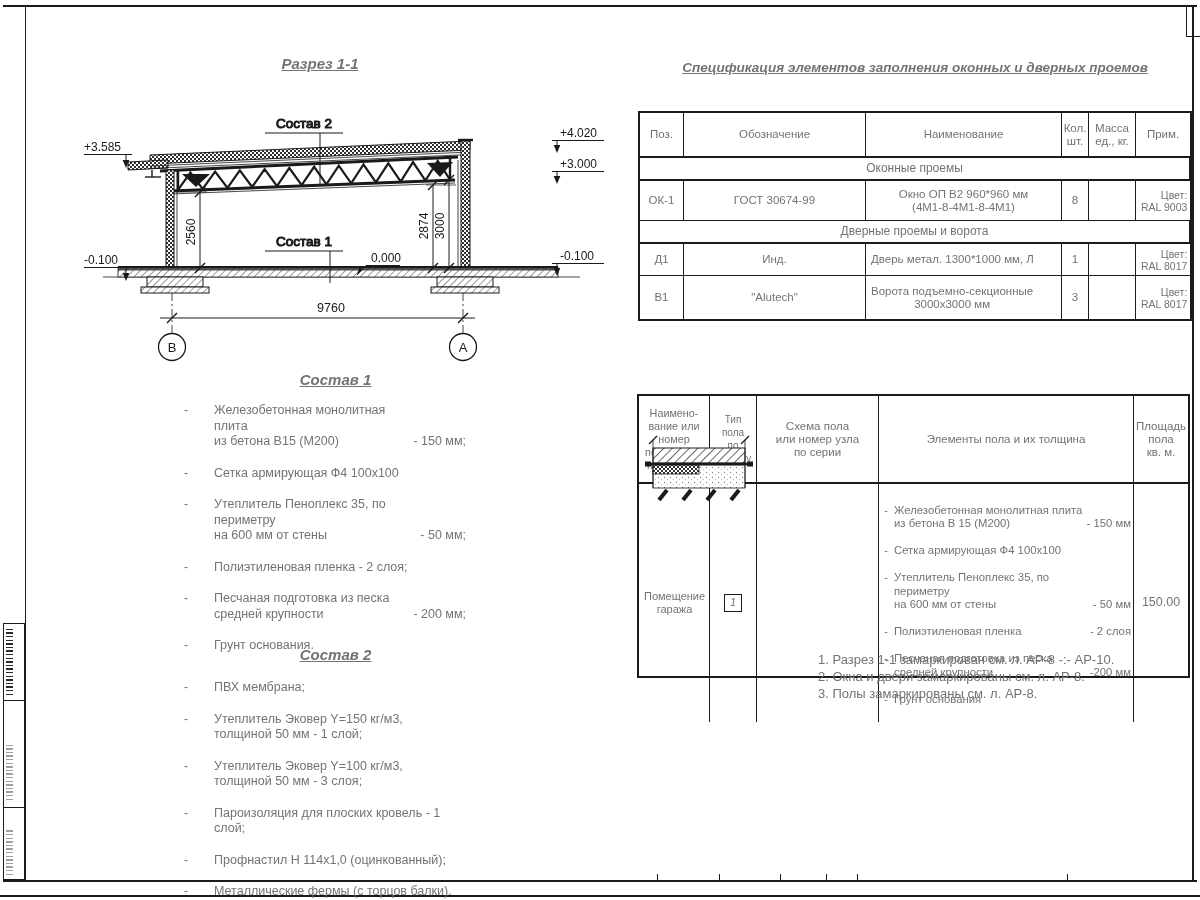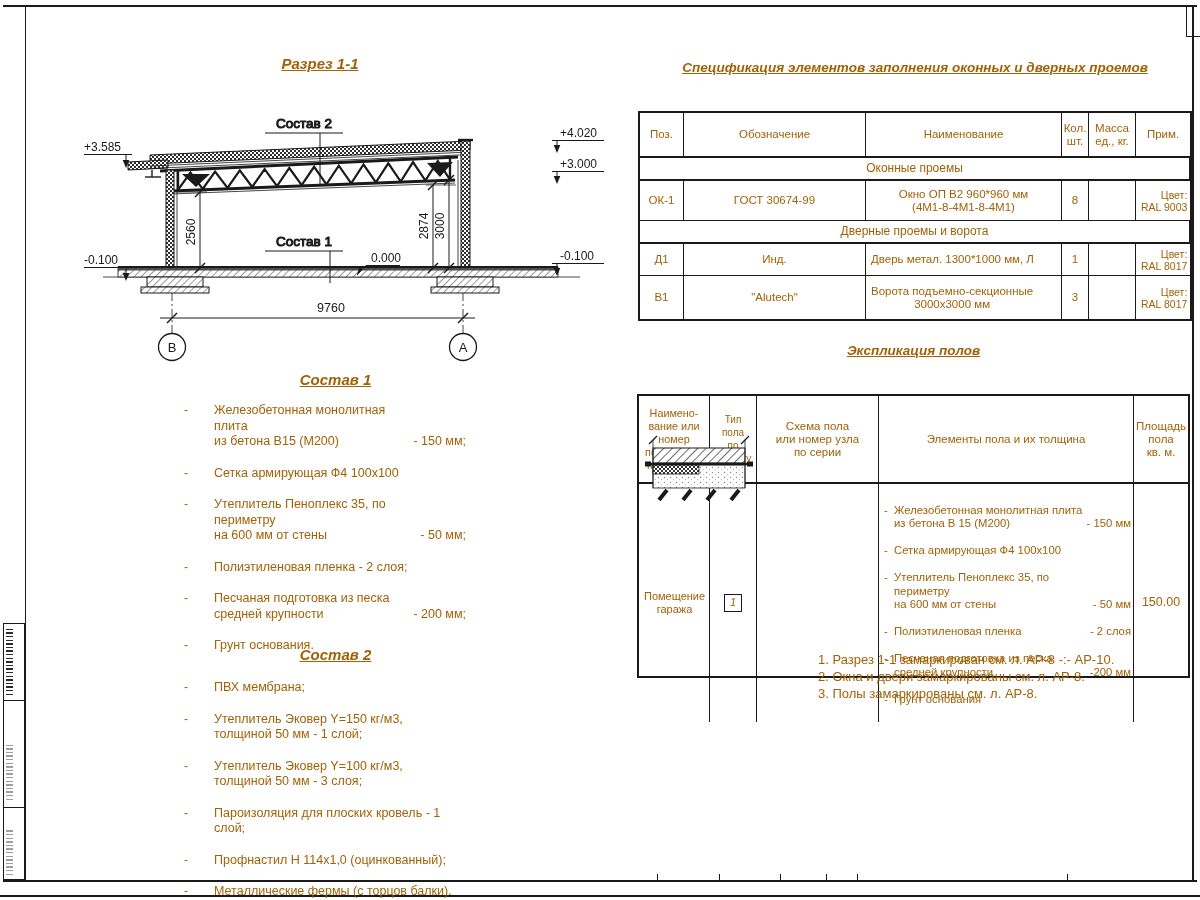--- a/index.html
+++ b/index.html
@@ -1,17 +1,17 @@
 <!DOCTYPE html>
 <html><head>
 <meta charset="utf-8">
 <style>
   html,body{margin:0;padding:0;background:#e8e8e8;}
   .sheet{position:relative;width:1200px;height:900px;background:#fff;overflow:hidden;
-         font-family:"Liberation Sans","DejaVu Sans",sans-serif;color:#a16207;}
+         font-family:"Liberation Sans","DejaVu Sans",sans-serif;color:#737373;}
   .abs{position:absolute;}
   .line{position:absolute;background:#1a1a1a;}
   
   .frame-top{left:3px;top:5px;width:1194px;height:2px;}
   .frame-bottom{left:3px;top:880px;width:1194px;height:2px;}
   .frame-edge-bottom{left:0px;top:895px;width:1200px;height:2px;}
   .frame-left{left:25px;top:5px;width:1px;height:877px;}
   .frame-right{left:1192px;top:5px;width:2px;height:877px;}
   .tick-up{width:1px;height:6px;top:874px;background:#1a1a1a;position:absolute;}
   
@@ -253,21 +253,20 @@
     <div class="cell last-row">В1</div>
     <div class="cell last-row">"Alutech"</div>
     <div class="cell left last-row" style="text-align:center;">Ворота подъемно-секционные
 3000х3000 мм</div>
     <div class="cell last-row">3</div>
     <div class="cell last-row"></div>
     <div class="cell note last-col last-row">Цвет:
 RAL 8017</div>
   </div>
 
-  <div class="abs dwg-title" style="left:637px;top:343px;width:553px;font-size:13.5px;">Экспликация полов</div>
 
   <div class="gtable" style="left:637px;top:394px;width:553px;height:284px;
        grid-template-columns:71px 47px 122px 255px 1fr;grid-template-rows:88px 1fr;">
     <div class="cell hdr" style="font-size:10.8px;">Наимено-
 вание или
 номер
 помещения
 по проекту</div>
     <div class="cell hdr" style="font-size:10px;">Тип
 пола

